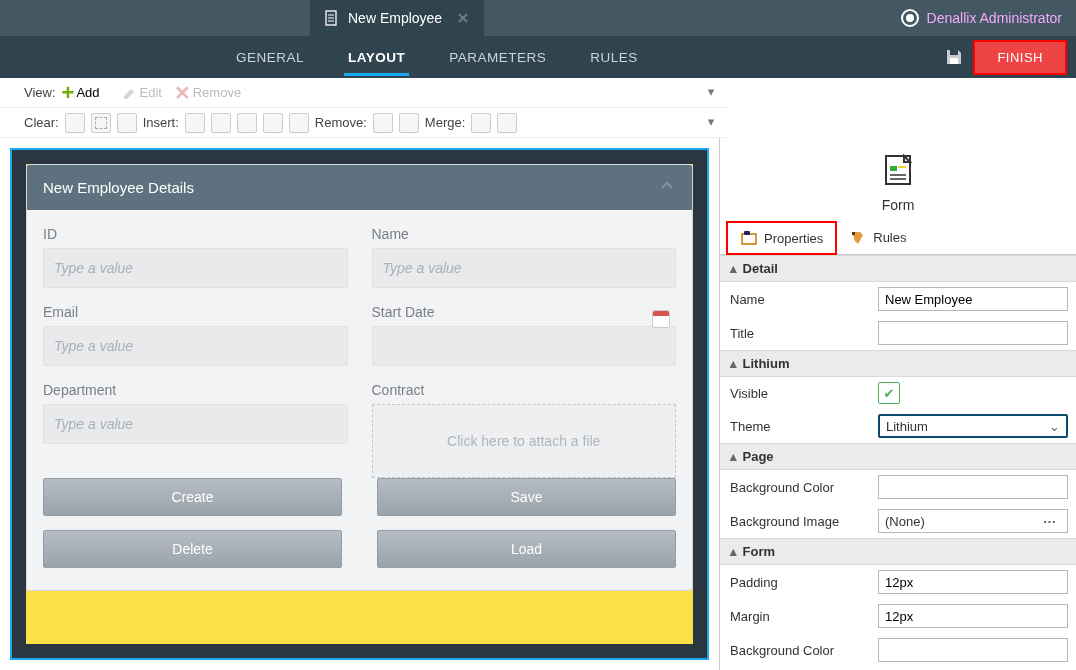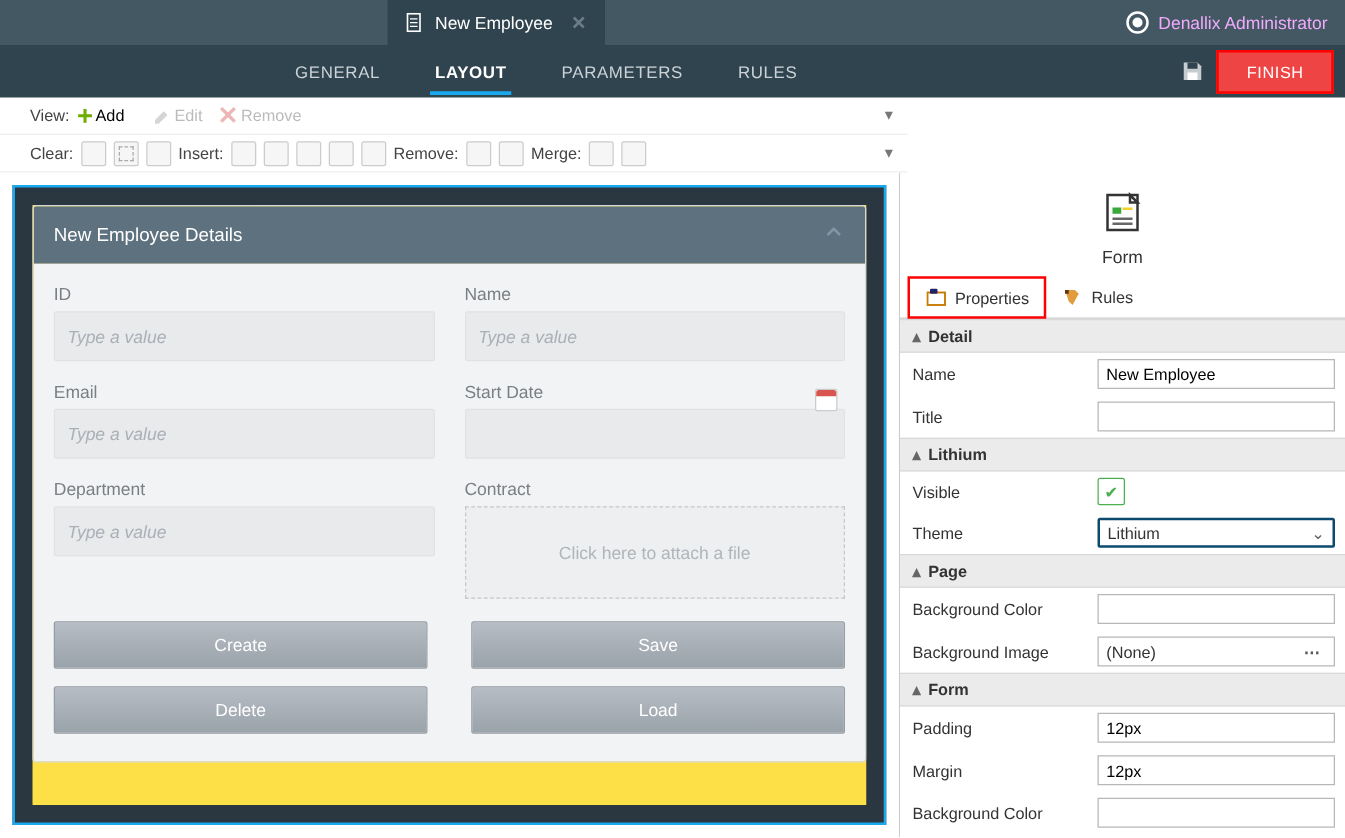--- a/index.html
+++ b/index.html
@@ -54,21 +54,21 @@
   .panel-header .chev { }
   .panel-body { background: #f2f3f5; padding: 16px 16px 22px 16px; }
   .form-grid { display: grid; grid-template-columns: 1fr 1fr; gap: 16px 24px; }
   .field-lbl { color: #7a7f84; font-size: 14px; margin-bottom: 6px; display: block; }
   .field-input { width: 100%; height: 40px; background: #e8eaec; border: 1px solid #e0e2e5; font-size: 14px; padding: 0 10px; font-style: italic; color: #aab0b6; border-radius: 2px; }
   .field-input::placeholder { color: #aab0b6; }
   .date-box { position: relative; }
   .date-box .cal { position: absolute; right: 6px; top: 6px; width: 18px; height: 18px; background: #fff; border: 1px solid #ccc; border-radius: 2px; }
   .date-box .cal::before { content: ""; position: absolute; top: 0; left: 0; right: 0; height: 5px; background: #d9534f; border-radius: 2px 2px 0 0; }
   .attach-zone { height: 74px; border: 1px dashed #c4c8cc; background: #edeff1; display: flex; align-items: center; justify-content: center; color: #b0b5ba; font-size: 14px; }
-  .btns-row { display: flex; gap: 35px; margin-top: 18px; }
+  .btns-row { display: flex; gap: 35px; }
   .btns-col { flex: 1; display: flex; flex-direction: column; gap: 14px; }
   .form-btn { height: 38px; background: linear-gradient(#b6bdc4, #9aa2aa); color: #fff; border: 1px solid #959ca3; font-size: 14px; cursor: pointer; border-radius: 2px; }
 
   
   .props { flex: 1; border-left: 1px solid #ccc; display: flex; flex-direction: column; font-size: 13px; color: #333; }
   .props-top { text-align: center; padding: 14px 0 8px 0; }
   .props-top svg { width: 36px; height: 36px; }
   .props-top-label { margin-top: 6px; font-size: 14px; color: #333; }
   .props-tabs { display: flex; border-bottom: 1px solid #ccc; height: 34px; padding-left: 6px; }
   .props-tab { display: flex; align-items: center; padding: 0 12px; cursor: pointer; gap: 6px; }

